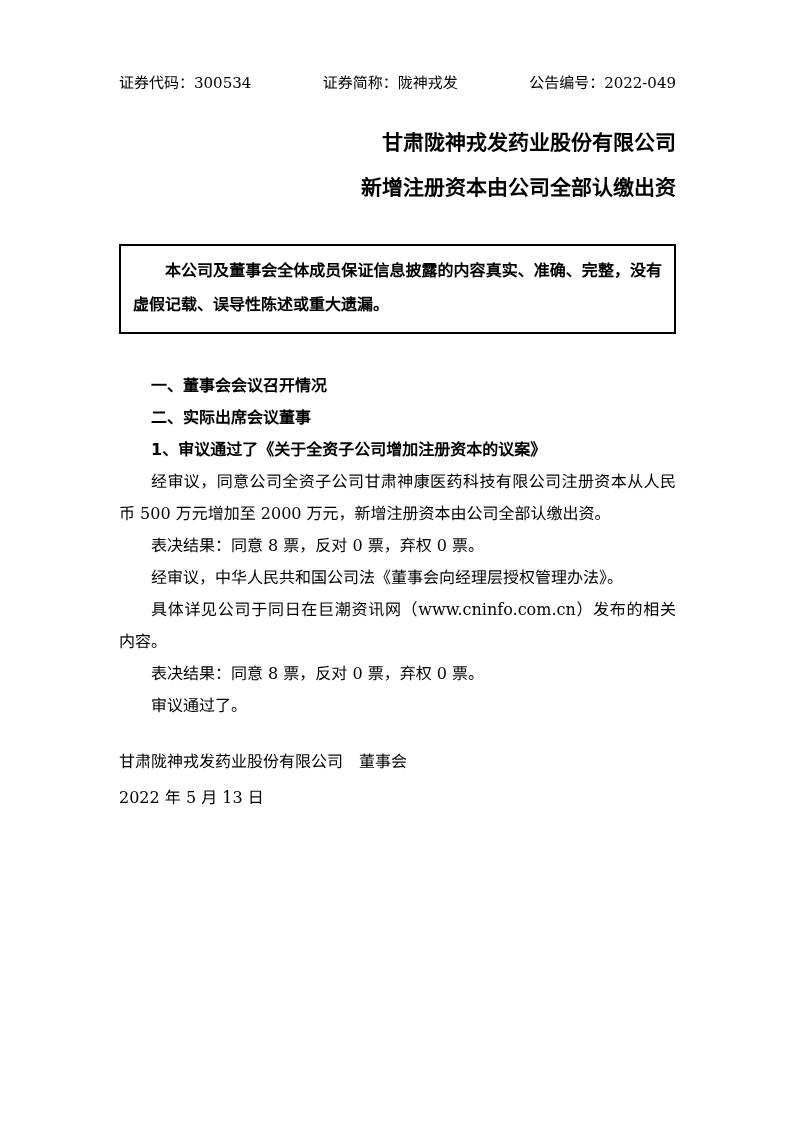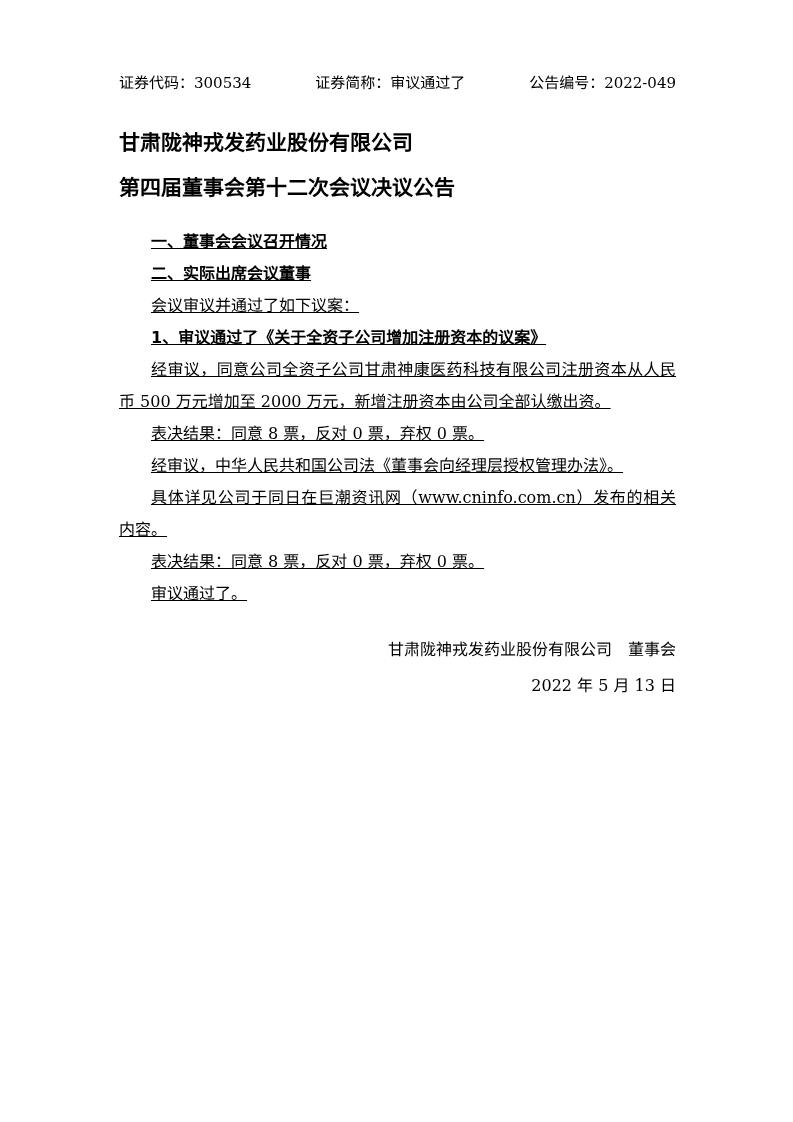--- a/index.html
+++ b/index.html
@@ -23,21 +23,21 @@
   .doc-header {
     display: flex;
     justify-content: space-between;
     align-items: baseline;
     font-size: 15px;
     line-height: 22px;
     white-space: nowrap;
   }
   .title-block {
     margin-top: 26px;
-    text-align: left;
+    text-align: right;
     font-weight: bold;
     font-size: 21px;
     line-height: 45px;
     font-family: "DejaVu Serif", "Liberation Serif", serif;
   }
   .disclaimer-box {
     margin-top: 34px;
     border: 2px solid #000000;
     box-sizing: border-box;
     padding: 8px 12px 10px 12px;
@@ -45,67 +45,68 @@
   .disclaimer-box p {
     margin: 0;
     font-weight: bold;
     font-family: "DejaVu Sans", "Liberation Sans", sans-serif;
     font-size: 16px;
     line-height: 34px;
     text-indent: 2em;
     text-align: justify;
   }
   .doc-body {
-    margin-top: 16px;
-    text-decoration: underline;
+    margin-top: 36px;
   }
   .doc-body p {
     margin: 0;
     line-height: 32px;
     text-align: justify;
   }
   .para {
     text-indent: 2em;
     font-family: "DejaVu Serif", "Liberation Serif", serif;
   }
   .sec-heading, .item-heading {
     text-indent: 2em;
     font-weight: bold;
     font-family: "DejaVu Sans", "Liberation Sans", sans-serif;
   }
   .signature-block {
     margin-top: 22px;
-    text-align: right;
+    text-align: left;
     line-height: 36px;
   }
   .signature-block div {
     white-space: nowrap;
   }
 </style>
 </head>
 <body>
 
 <div class="page">
 
   <div class="doc-header">
     <span>证券代码：300534</span>
-    <span>证券简称：审议通过了</span>
+    <span>证券简称：陇神戎发</span>
     <span>公告编号：2022-049</span>
   </div>
 
   <div class="title-block">
     <div>甘肃陇神戎发药业股份有限公司</div>
-    <div>第四届董事会第十二次会议决议公告</div>
+    <div>新增注册资本由公司全部认缴出资</div>
   </div>
 
+  <div class="disclaimer-box">
+    <p>本公司及董事会全体成员保证信息披露的内容真实、准确、完整，没有虚假记载、误导性陈述或重大遗漏。</p>
+  </div>
 
   <div class="doc-body">
     <p class="sec-heading">一、董事会会议召开情况</p>
     <p class="sec-heading">二、实际出席会议董事</p>
-    <p class="para">会议审议并通过了如下议案：</p>
     <p class="item-heading">1、审议通过了《关于全资子公司增加注册资本的议案》</p>
     <p class="para">经审议，同意公司全资子公司甘肃神康医药科技有限公司注册资本从人民币 500 万元增加至 2000 万元，新增注册资本由公司全部认缴出资。</p>
     <p class="para">表决结果：同意 8 票，反对 0 票，弃权 0 票。</p>
     <p class="para">经审议，中华人民共和国公司法《董事会向经理层授权管理办法》。</p>
     <p class="para">具体详见公司于同日在巨潮资讯网（www.cninfo.com.cn）发布的相关内容。</p>
     <p class="para">表决结果：同意 8 票，反对 0 票，弃权 0 票。</p>
     <p class="para">审议通过了。</p>
   </div>
 
   <div class="signature-block">

